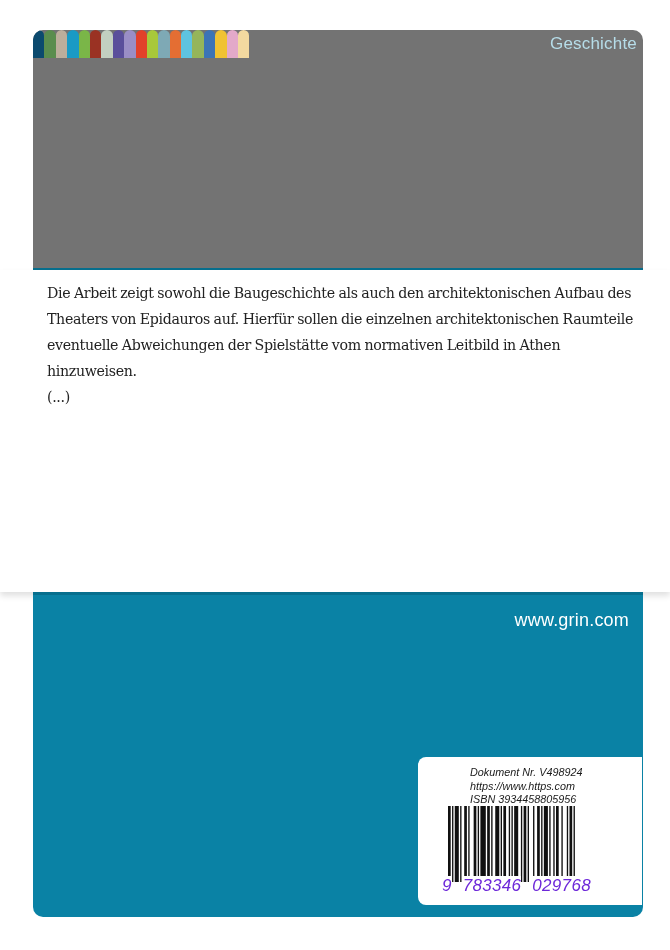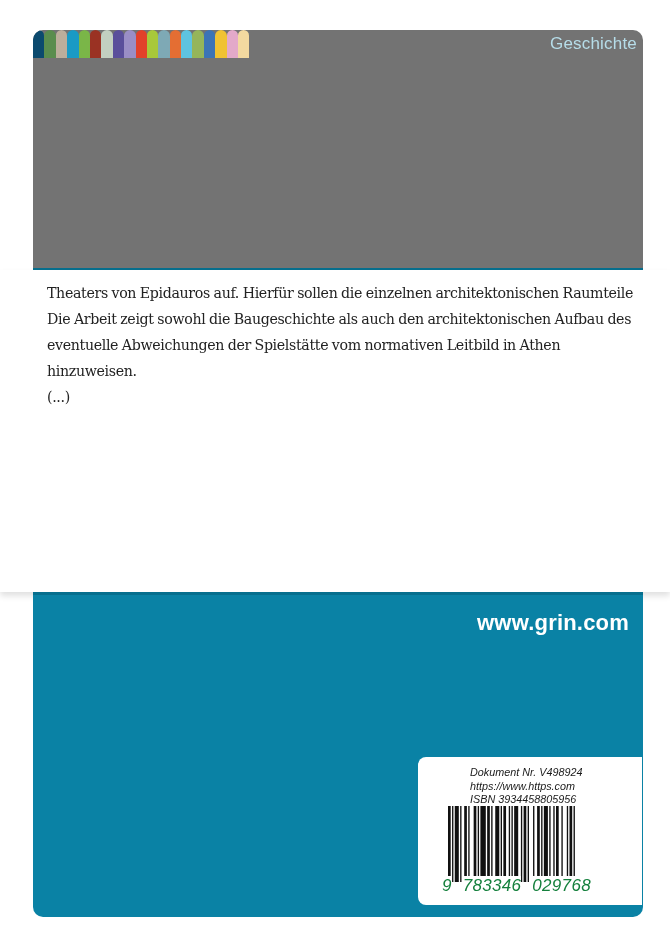--- a/index.html
+++ b/index.html
@@ -39,38 +39,38 @@
     .bottom-panel {
       position: absolute; left: 33px; top: 592px; width: 610px; height: 325px;
       background: #0a82a5; border-radius: 0 0 10px 10px;
     }
     .bottom-panel::before {
       content: ""; position: absolute; left: 0; right: 0; top: 0; height: 3px;
       background: #076f8e;
     }
     .url {
       position: absolute; right: 14px; top: 18px; color: #ffffff;
-      font-weight: bold; font-size: 22px; letter-spacing: 0.2px;
+      font-weight: normal; font-size: 18px; letter-spacing: 0.2px;
     }
     .isbn-box {
       position: absolute; left: 418px; top: 757px; width: 224px; height: 148px;
       background: #ffffff; border-radius: 8px 0 0 8px; font-style: italic;
     }
     .isbn-info {
       position: absolute; left: 52px; top: 9px; font-size: 10.8px; line-height: 13.5px;
       color: #1a1a1a;
     }
     .isbn-info div { white-space: nowrap; }
     .barcode {
       position: absolute; left: 28px; top: 49px; width: 184px; height: 90px;
     }
     .barcode svg { display: block; }
     .barcode-digits {
       position: absolute; left: 24px; top: 119px; width: 200px;
-      font-size: 17px; color: #15803d; letter-spacing: 0.3px; white-space: nowrap;
+      font-size: 17px; color: #6d28d9; letter-spacing: 0.3px; white-space: nowrap;
     }
     .barcode-digits span { display: inline-block; background: #fff; }
   </style>
 </head>
 <body>
 
 <div class="top-panel">
   <div class="tabs" id="tabs">
       <div class="tab" style="background: rgb(11, 74, 110);"></div>
       <div class="tab" style="background: rgb(90, 141, 78);"></div>
@@ -91,22 +91,22 @@
       <div class="tab" style="background: rgb(240, 194, 51);"></div>
       <div class="tab" style="background: rgb(227, 169, 201);"></div>
       <div class="tab" style="background: rgb(243, 217, 160);"></div>
     </div>
   <div class="category">Geschichte</div>
 </div>
 
 <div class="white-band"></div>
 
 <div class="abstract">
+  <p>Die Arbeit zeigt sowohl die Baugeschichte als auch den architektonischen Aufbau des</p>
   <p>Theaters von Epidauros auf. Hierfür sollen die einzelnen architektonischen Raumteile</p>
-  <p>Die Arbeit zeigt sowohl die Baugeschichte als auch den architektonischen Aufbau des</p>
   <p>eventuelle Abweichungen der Spielstätte vom normativen Leitbild in Athen hinzuweisen.</p>
   <p>(...)</p>
 </div>
 
 <div class="bottom-panel">
   <div class="url">www.grin.com</div>
 </div>
 
 <div class="isbn-box">
   <div class="isbn-info">

